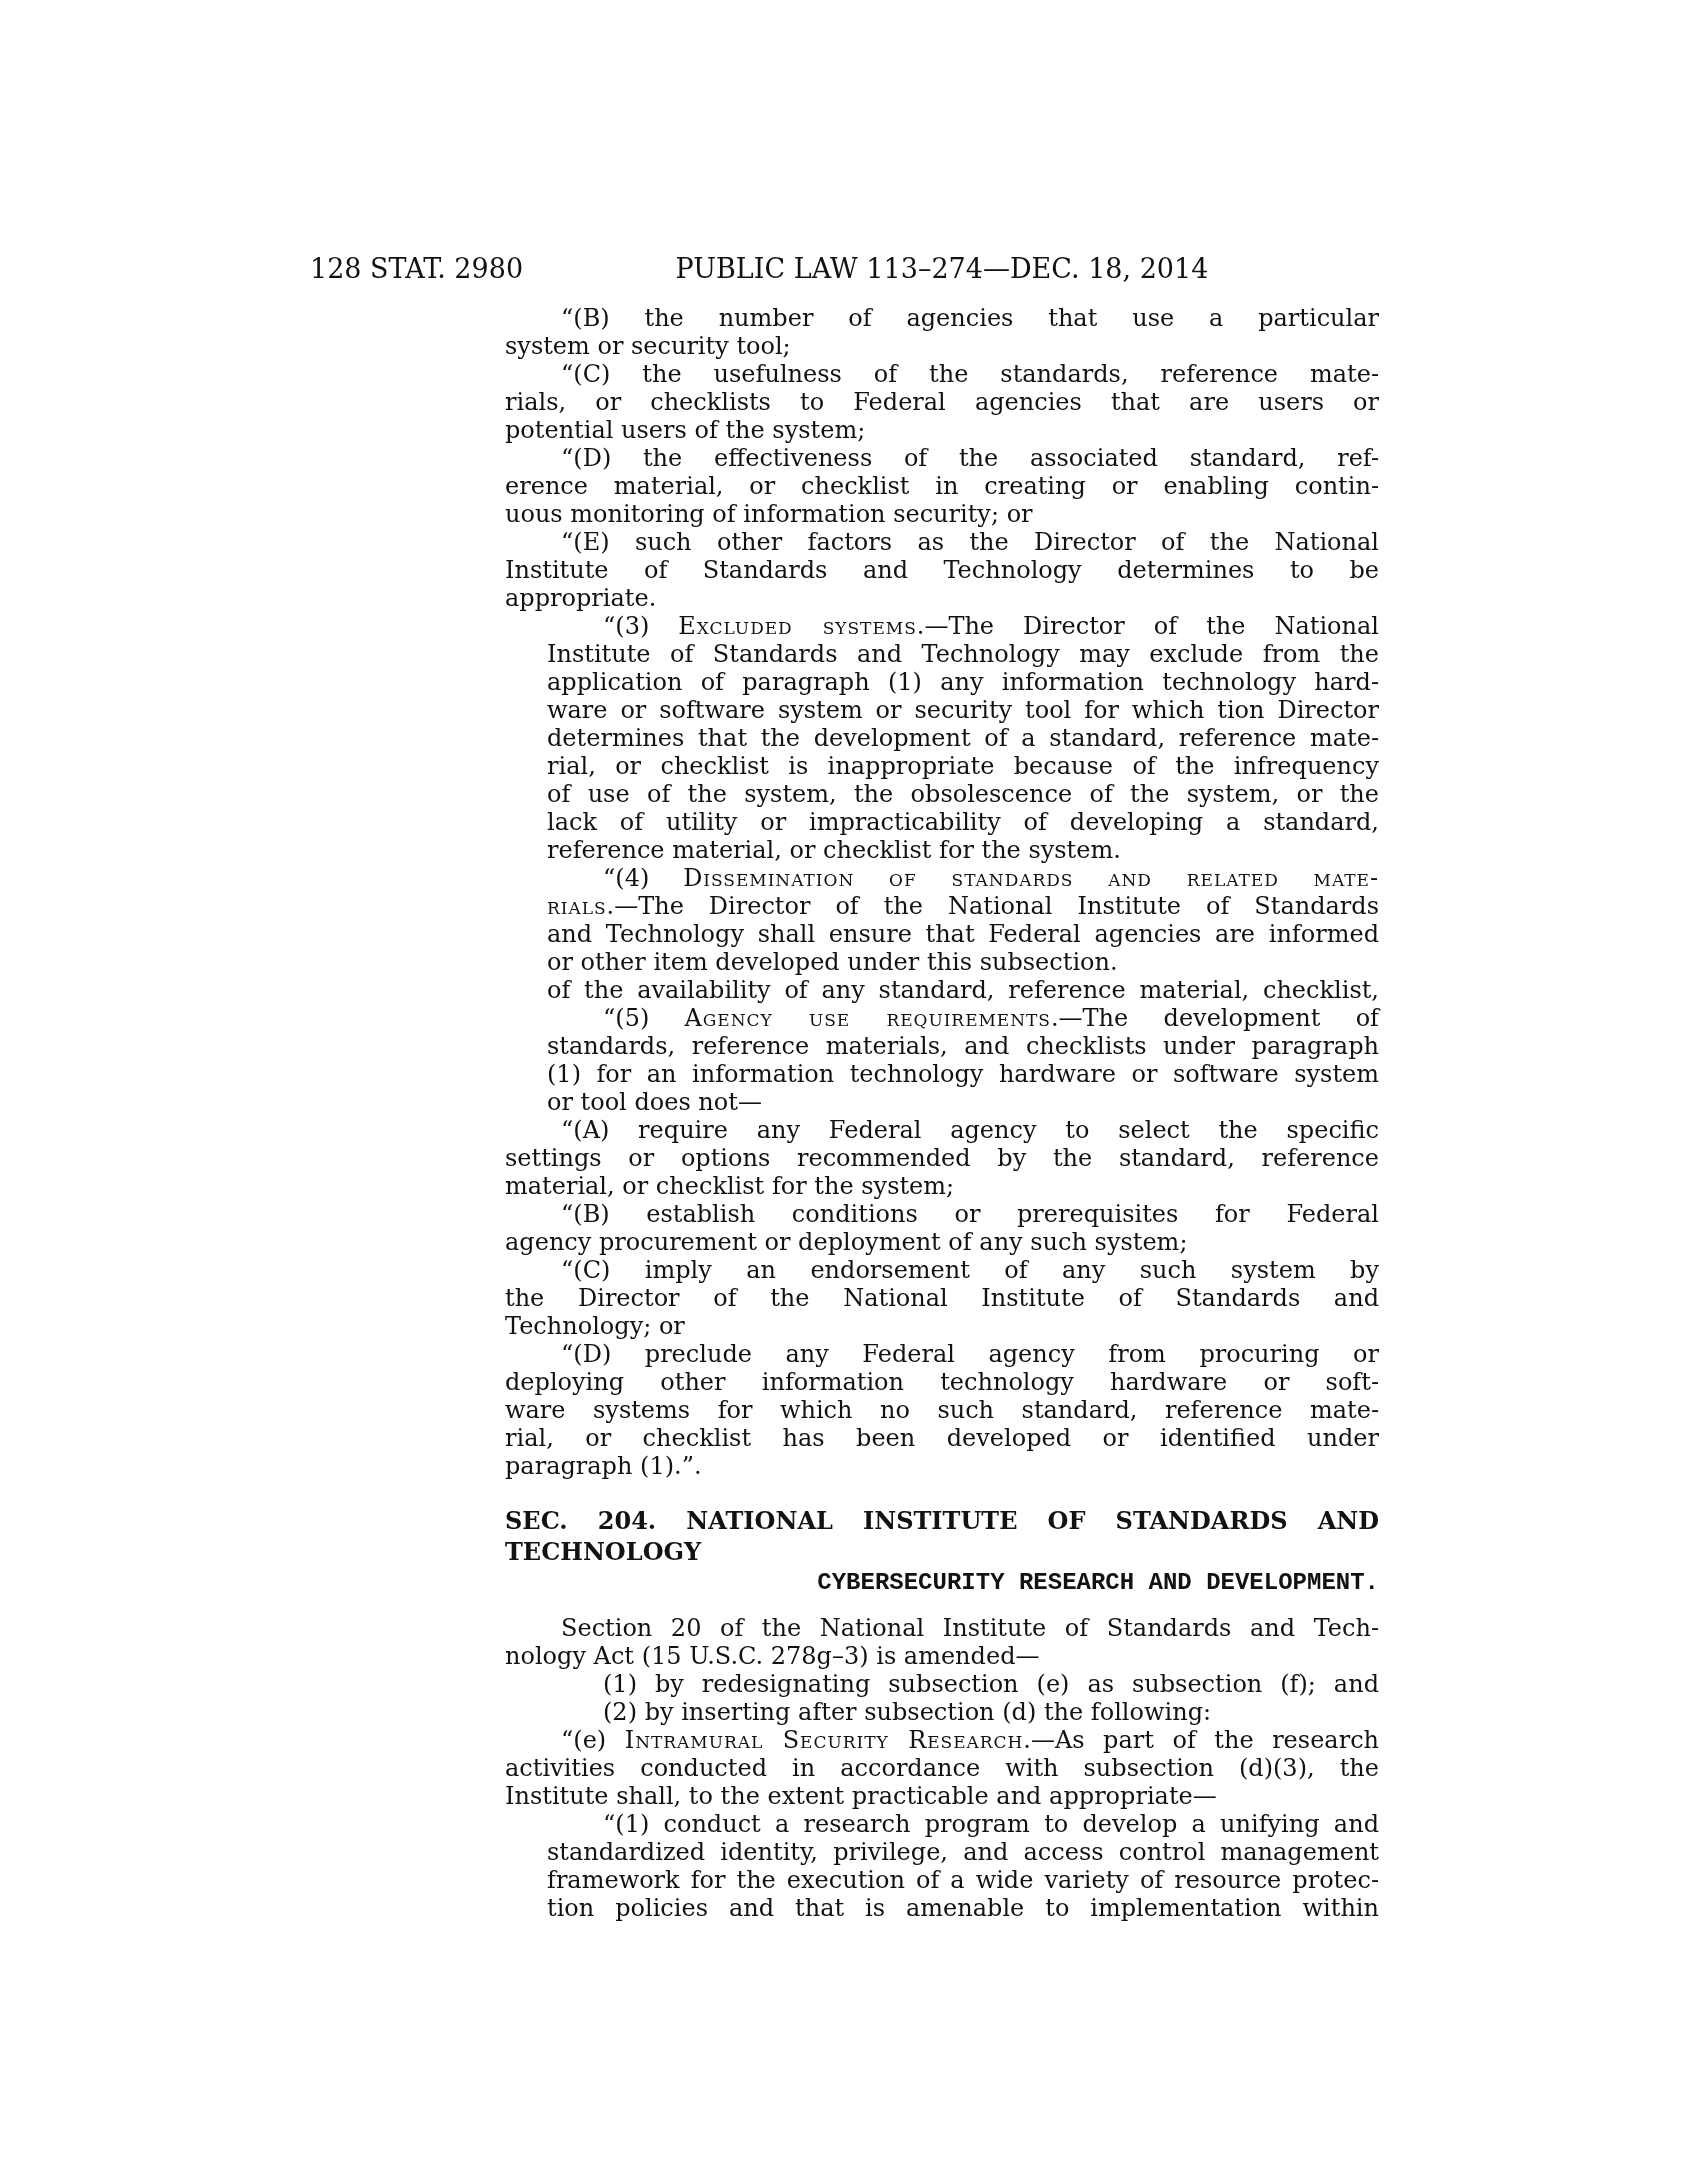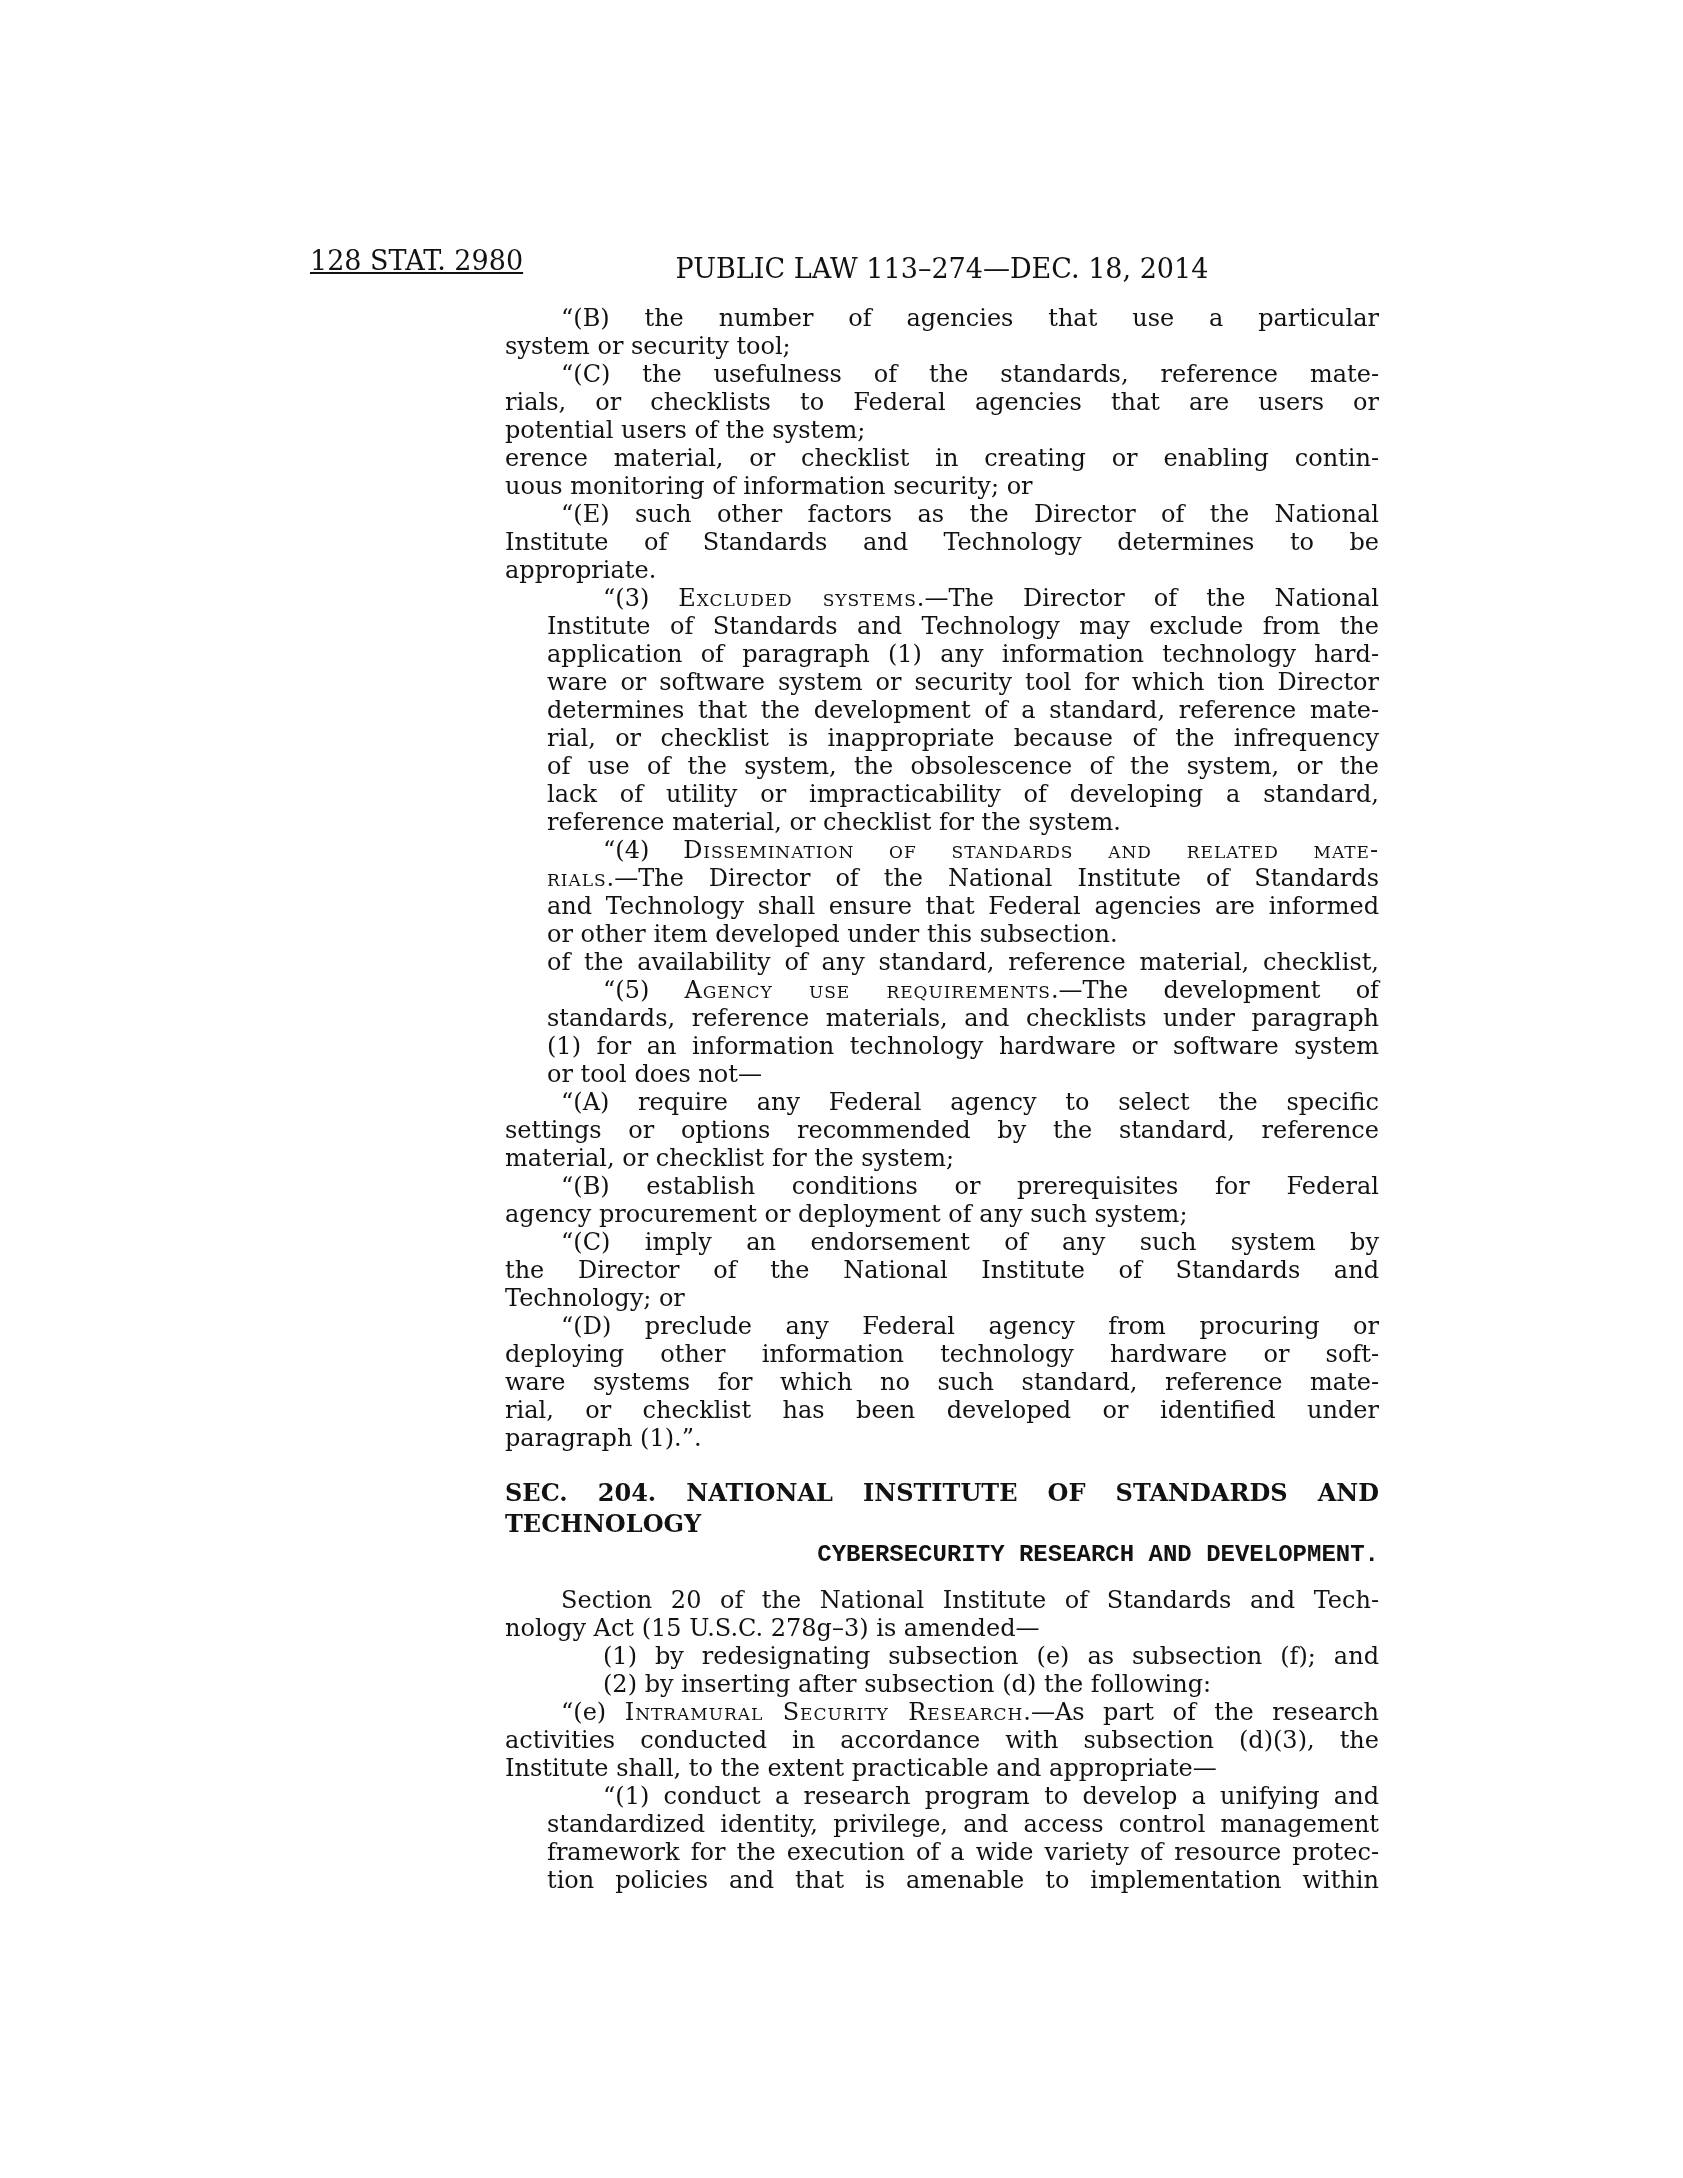--- a/index.html
+++ b/index.html
@@ -2,22 +2,22 @@
 <html><head>
 <meta charset="utf-8">
 <style>
   html,body{margin:0;padding:0;}
   body{
     width:1683px;height:2178px;position:relative;
     background:#ffffff;color:#121212;
     font-family:"DejaVu Serif",serif;
   }
   .header-stat{
-    position:absolute;left:310px;top:245px;
-    font-size:27px;white-space:nowrap;text-decoration:underline;
+    position:absolute;left:310px;top:253px;
+    font-size:27px;white-space:nowrap;
   }
   .header-law{
     position:absolute;left:505px;top:253px;width:874px;
     font-size:27px;text-align:center;white-space:nowrap;
   }
   .content{
     position:absolute;left:505px;top:304px;width:874px;
     font-size:24px;line-height:28px;
   }
   .line{text-align:justify;text-align-last:justify;}
@@ -39,20 +39,21 @@
 <div class="header-stat">128 STAT. 2980</div>
 <div class="header-law">PUBLIC LAW 113–274—DEC. 18, 2014</div>
 
 <div class="content">
   <div id="body-upper">
       <div class="line l2 fi"><span>“(B) the number of agencies that use a particular</span></div>
       <div class="line l2 nj"><span>system or security tool;</span></div>
       <div class="line l2 fi"><span>“(C) the usefulness of the standards, reference mate-</span></div>
       <div class="line l2"><span>rials, or checklists to Federal agencies that are users or</span></div>
       <div class="line l2 nj"><span>potential users of the system;</span></div>
+      <div class="line l2 fi"><span>“(D) the effectiveness of the associated standard, ref-</span></div>
       <div class="line l2"><span>erence material, or checklist in creating or enabling contin-</span></div>
       <div class="line l2 nj"><span>uous monitoring of information security; or</span></div>
       <div class="line l2 fi"><span>“(E) such other factors as the Director of the National</span></div>
       <div class="line l2"><span>Institute of Standards and Technology determines to be</span></div>
       <div class="line l2 nj"><span>appropriate.</span></div>
       <div class="line l1 fi"><span>“(3) </span><span class="sc">Excluded systems</span><span>.—The Director of the National</span></div>
       <div class="line l1"><span>Institute of Standards and Technology may exclude from the</span></div>
       <div class="line l1"><span>application of paragraph (1) any information technology hard-</span></div>
       <div class="line l1"><span>ware or software system or security tool for which tion Director</span></div>
       <div class="line l1"><span>determines that the development of a standard, reference mate-</span></div>

